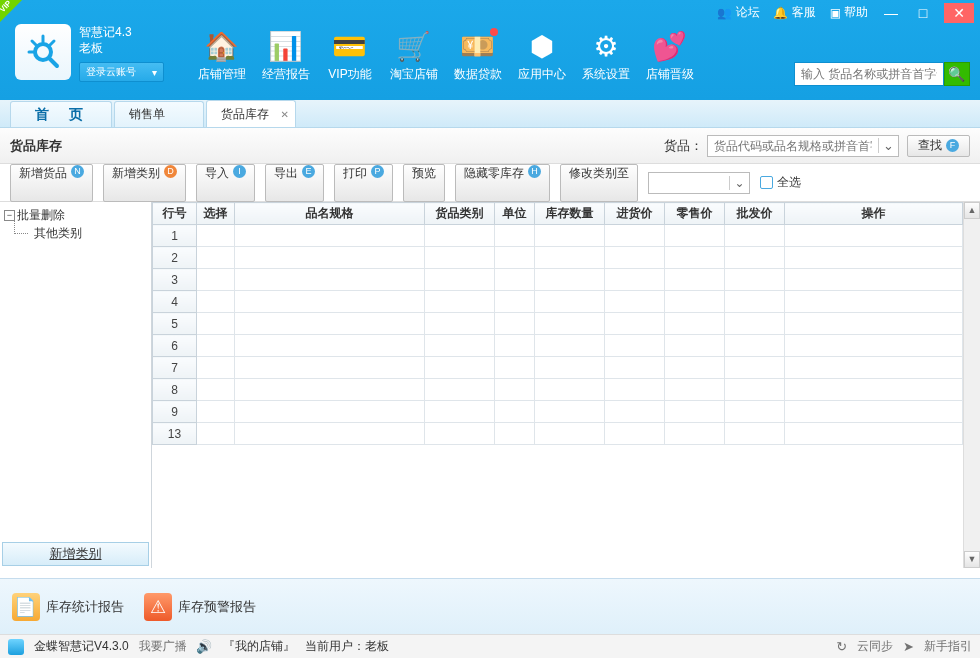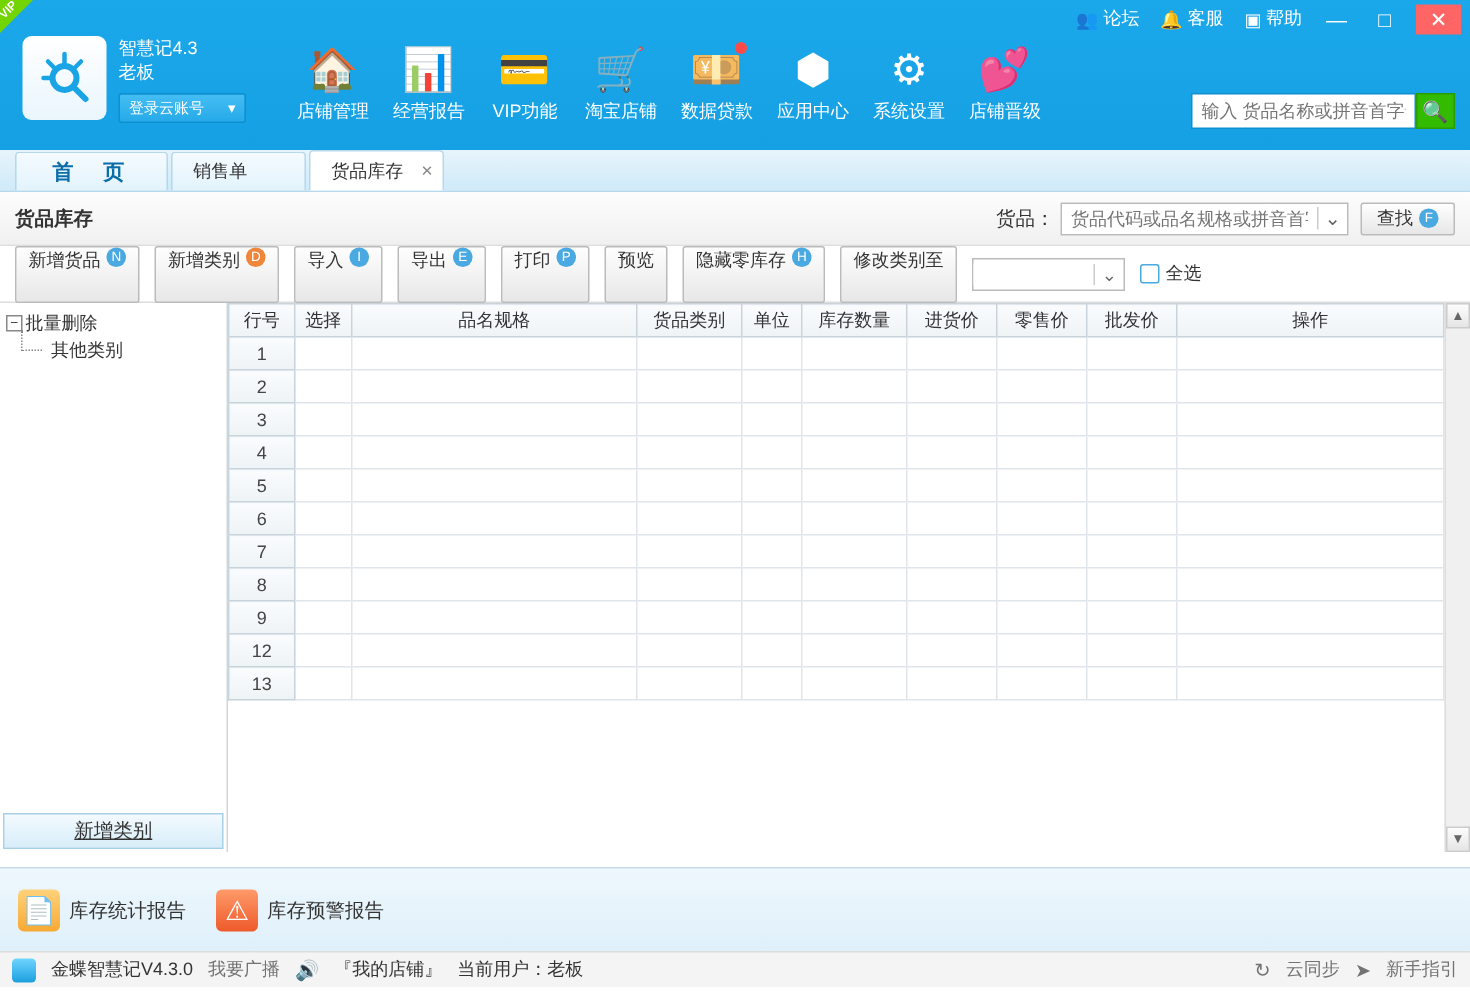--- a/index.html
+++ b/index.html
@@ -74,21 +74,21 @@
 .tree { flex: 1; padding: 4px 0 0 4px; font-size: 12px; }
 .tree-row { height: 18px; display: flex; align-items: center; gap: 2px; cursor: pointer; }
 .tree-toggle { width: 11px; height: 11px; border: 1px solid #888; display: inline-flex; align-items: center; justify-content: center; font-size: 9px; line-height: 1; color: #444; background: #fff; }
 .tree-child { padding-left: 30px; position: relative; }
 .tree-child::before { content: ""; position: absolute; left: 10px; top: -4px; width: 1px; height: 14px; border-left: 1px dotted #888; }
 .tree-child::after { content: ""; position: absolute; left: 10px; top: 9px; width: 14px; height: 1px; border-top: 1px dotted #888; }
 .add-cat { height: 24px; background: linear-gradient(180deg,#f3fafe,#d7edf9); border: 1px solid #a7cfe6; margin: 0 2px 2px 2px; text-align: center; line-height: 22px; font-size: 13px; cursor: pointer; text-decoration: underline; }
 
 .grid { flex: 1; overflow: hidden; position: relative; }
 table.datagrid { width: 100%; border-collapse: collapse; table-layout: fixed; }
-table.datagrid th { height: 22px; background: linear-gradient(180deg,#fafcfe,#eef3f6); border: 1px solid #c9d3db; font-size: 12px; font-weight: normal; color: #333; padding: 0; }
+table.datagrid th { height: 22px; background: linear-gradient(180deg,#fafcfe,#eef3f6); border: 1px solid #c9d3db; font-size: 12px; font-weight: bold; color: #333; padding: 0; }
 table.datagrid td { height: 22px; border: 1px solid #dfe5ea; font-size: 12px; text-align: center; color: #444; }
 table.datagrid td.rownum { background: linear-gradient(180deg,#fafcfe,#eef3f6); border-color:#c9d3db; }
 .grid-vscroll { position: absolute; right: 0; top: 0; bottom: 0; width: 17px; background: #f0f0f0; border-left: 1px solid #ddd; }
 .grid-vscroll .arrow { height: 17px; background: linear-gradient(180deg,#fdfdfd,#e5e5e5); border: 1px solid #ccc; text-align: center; font-size: 9px; line-height: 15px; color: #666; cursor: pointer; }
 
 
 .reports { height: 56px; background: linear-gradient(180deg,#eef7fd,#dff0fa); border-top: 1px solid #c5dced; display: flex; align-items: center; gap: 20px; padding: 0 12px; margin-top: 10px; }
 .report-item { display: flex; align-items: center; gap: 6px; font-size: 13px; cursor: pointer; }
 .report-item .ric { width: 28px; height: 28px; border-radius: 4px; display: flex; align-items: center; justify-content: center; font-size: 18px; }
 .ric.orange { background: linear-gradient(180deg,#ffd27a,#f7a933); color:#7a4a00;}
@@ -430,33 +430,20 @@
             <td></td>
             <td></td>
             <td></td>
             <td></td>
             <td></td>
             <td></td>
             <td></td>
             <td style="border:none"></td>
           </tr>
           <tr>
-            <td class="rownum">12</td>
-            <td></td>
-            <td></td>
-            <td></td>
-            <td></td>
-            <td></td>
-            <td></td>
-            <td></td>
-            <td></td>
-            <td></td>
-            <td style="border:none"></td>
-          </tr>
-          <tr>
             <td class="rownum">13</td>
             <td></td>
             <td></td>
             <td></td>
             <td></td>
             <td></td>
             <td></td>
             <td></td>
             <td></td>
             <td></td>

